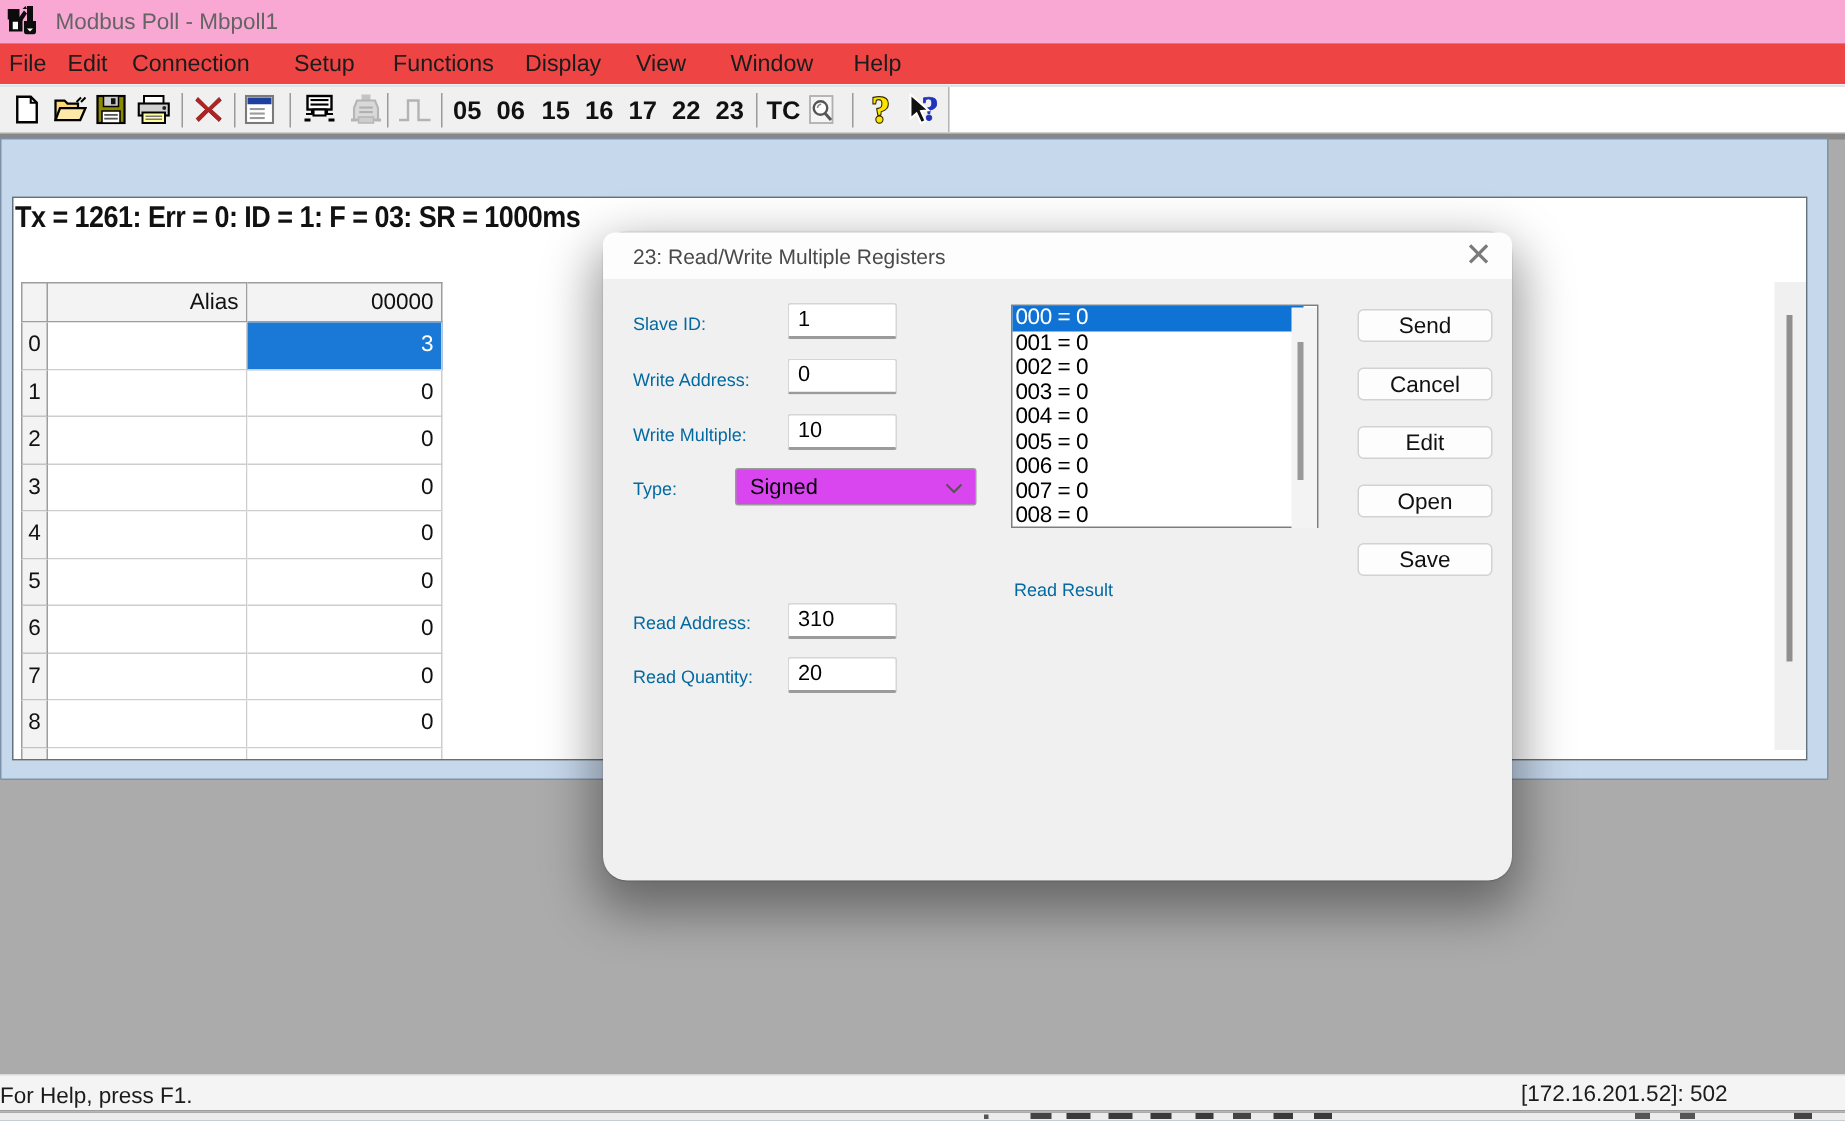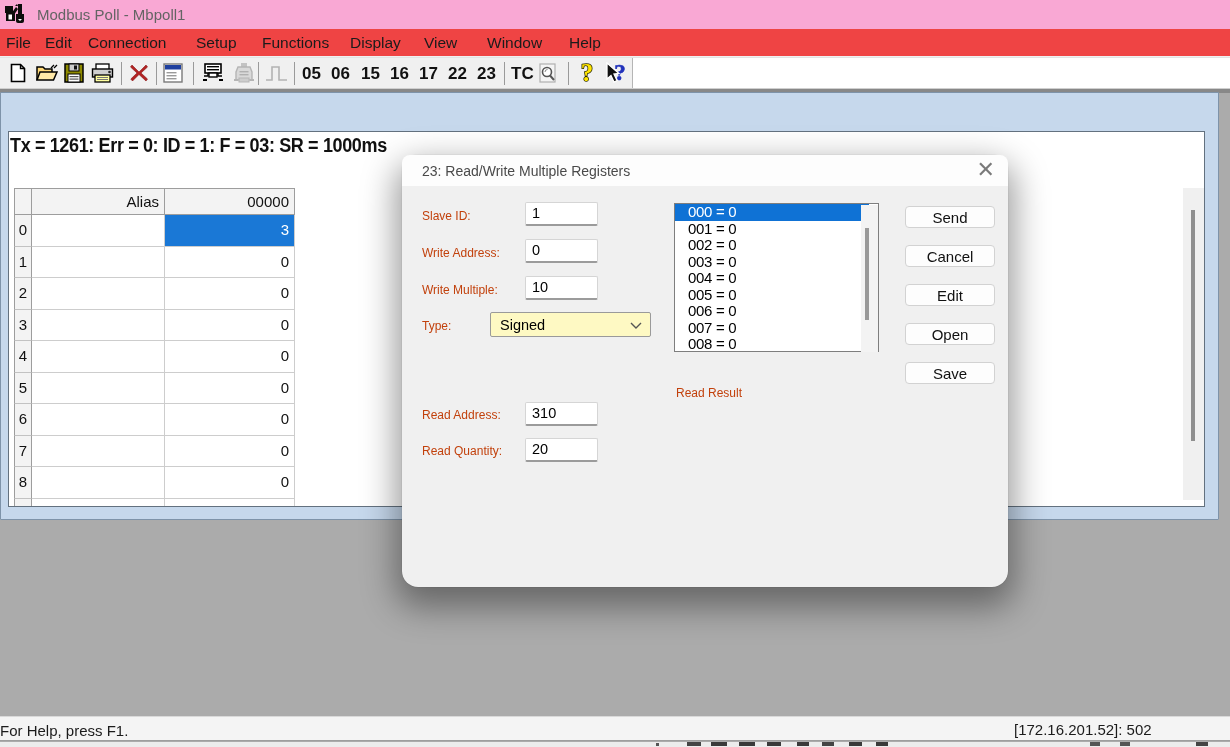--- a/index.html
+++ b/index.html
@@ -35,26 +35,26 @@
   .cell { position:absolute; background:#fff; border-right:1px solid #cdcdcd; border-bottom:1px solid #cdcdcd; font-size:15px; color:#111; text-align:right; padding:6px 5px 0 0; }
   .selcell { background:#1a78d6; color:#fff; }
   #vscroll { position:absolute; right:0px; top:56px; width:21px; height:312px; background:#f0f0f0; }
   #vthumb { position:absolute; left:8px; top:22px; width:4px; height:231px; background:#8f8f8f; }
 
   
   #dlg { left:402px; top:155px; width:606px; height:432px; background:#f0f0f0; border-radius:16px; box-shadow:0 14px 34px 6px rgba(0,0,0,0.40), 0 0 1px rgba(0,0,0,0.35); }
   #dlgtitle { position:absolute; left:0; top:0; width:100%; height:31px; background:#fdfdfd; border-radius:8px 8px 0 0; }
   #dlgtitle .dt { position:absolute; left:20px; top:8px; font-size:14px; color:#4a4a4a; }
   #dlgclose { position:absolute; right:13px; top:2px; font-size:22px; color:#7a7a7a; font-weight:300; }
-  .lbl { position:absolute; font-size:12px; color:#c2410c; }
+  .lbl { position:absolute; font-size:12px; color:#0369a1; }
   .tin { position:absolute; width:73px; height:24px; background:#fff; border:1px solid #d5d5d5; border-bottom:2px solid #9b9b9b; border-radius:2px; font-size:14.5px; color:#000; padding:2px 0 0 6px; }
-  #combo { position:absolute; left:490px; top:312px; width:161px; height:25px; background:#fef9c3; border:1px solid #9a9a9a; border-radius:2px; font-size:14.5px; padding:4px 0 0 9px; }
+  #combo { position:absolute; left:490px; top:312px; width:161px; height:25px; background:#d946ef; border:1px solid #9a9a9a; border-radius:2px; font-size:14.5px; padding:4px 0 0 9px; }
   #combo svg { position:absolute; right:8px; top:9px; }
   .lb { position:absolute; width:205px; background:#fff; border:1px solid #7e7e7e; font-size:15px; color:#000; }
-  .lb .it { height:16.55px; line-height:16.5px; padding-left:13px; white-space:pre; letter-spacing:-0.3px; }
+  .lb .it { height:16.55px; line-height:16.5px; padding-left:2px; white-space:pre; letter-spacing:-0.3px; }
   .lb .sel { background:#0f72d5; color:#fff; width:calc(100% - 9px); }
   .lbtrack { position:absolute; top:1px; right:0px; width:17px; background:#f3f3f3; }
   .lbthumb { position:absolute; width:4px; background:#999; }
   .btn { position:absolute; left:503px; width:90px; height:22px; background:#fdfdfd; border:1px solid #d2d2d2; border-radius:4px; font-size:15px; color:#111; text-align:center; padding-top:2px; }
 
   
   #statusbar { left:0; top:716px; width:1230px; height:25px; background:#f4f4f4; border-top:1px solid #d9d9d9; border-bottom:1px solid #9e9e9e; }
   #statusbar .sl { position:absolute; left:0px; top:5px; font-size:15px; color:#1b1b1b; }
   #statusbar .sr { position:absolute; left:1014px; top:4px; font-size:15px; color:#1b1b1b; }
   #taskbar { left:0; top:742px; width:1230px; height:5px; background:#ececec; }

